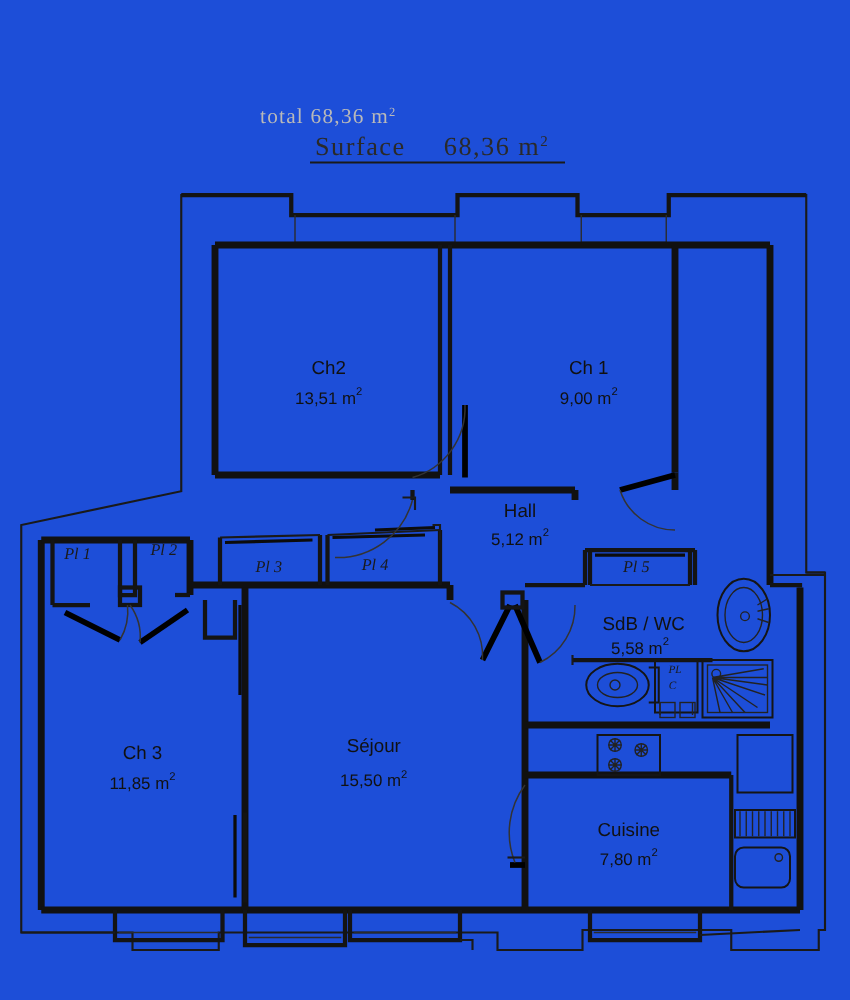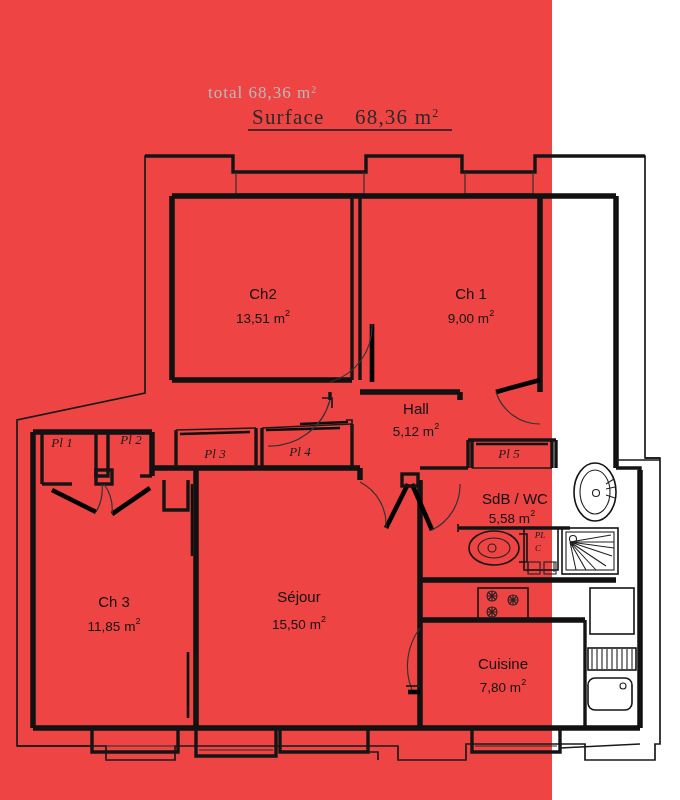--- a/index.html
+++ b/index.html
@@ -10,23 +10,23 @@
   body {
     width: 680px;
     height: 800px;
     font-family: "Liberation Sans", sans-serif;
     position: relative;
     overflow: hidden;
   }
   #plan-root {
     position: absolute;
     left: 0; top: 0;
-    width: 552px;
+    width: 680px;
     height: 800px;
-    background: #ef4444;
+    background: #1d4ed8;
   }
   svg#floorplan {
     display: block;
     width: 680px;
     height: 800px;
   }
   .room-name {
     font-family: "Liberation Sans", sans-serif;
     font-size: 15px;
     fill: #111111;

